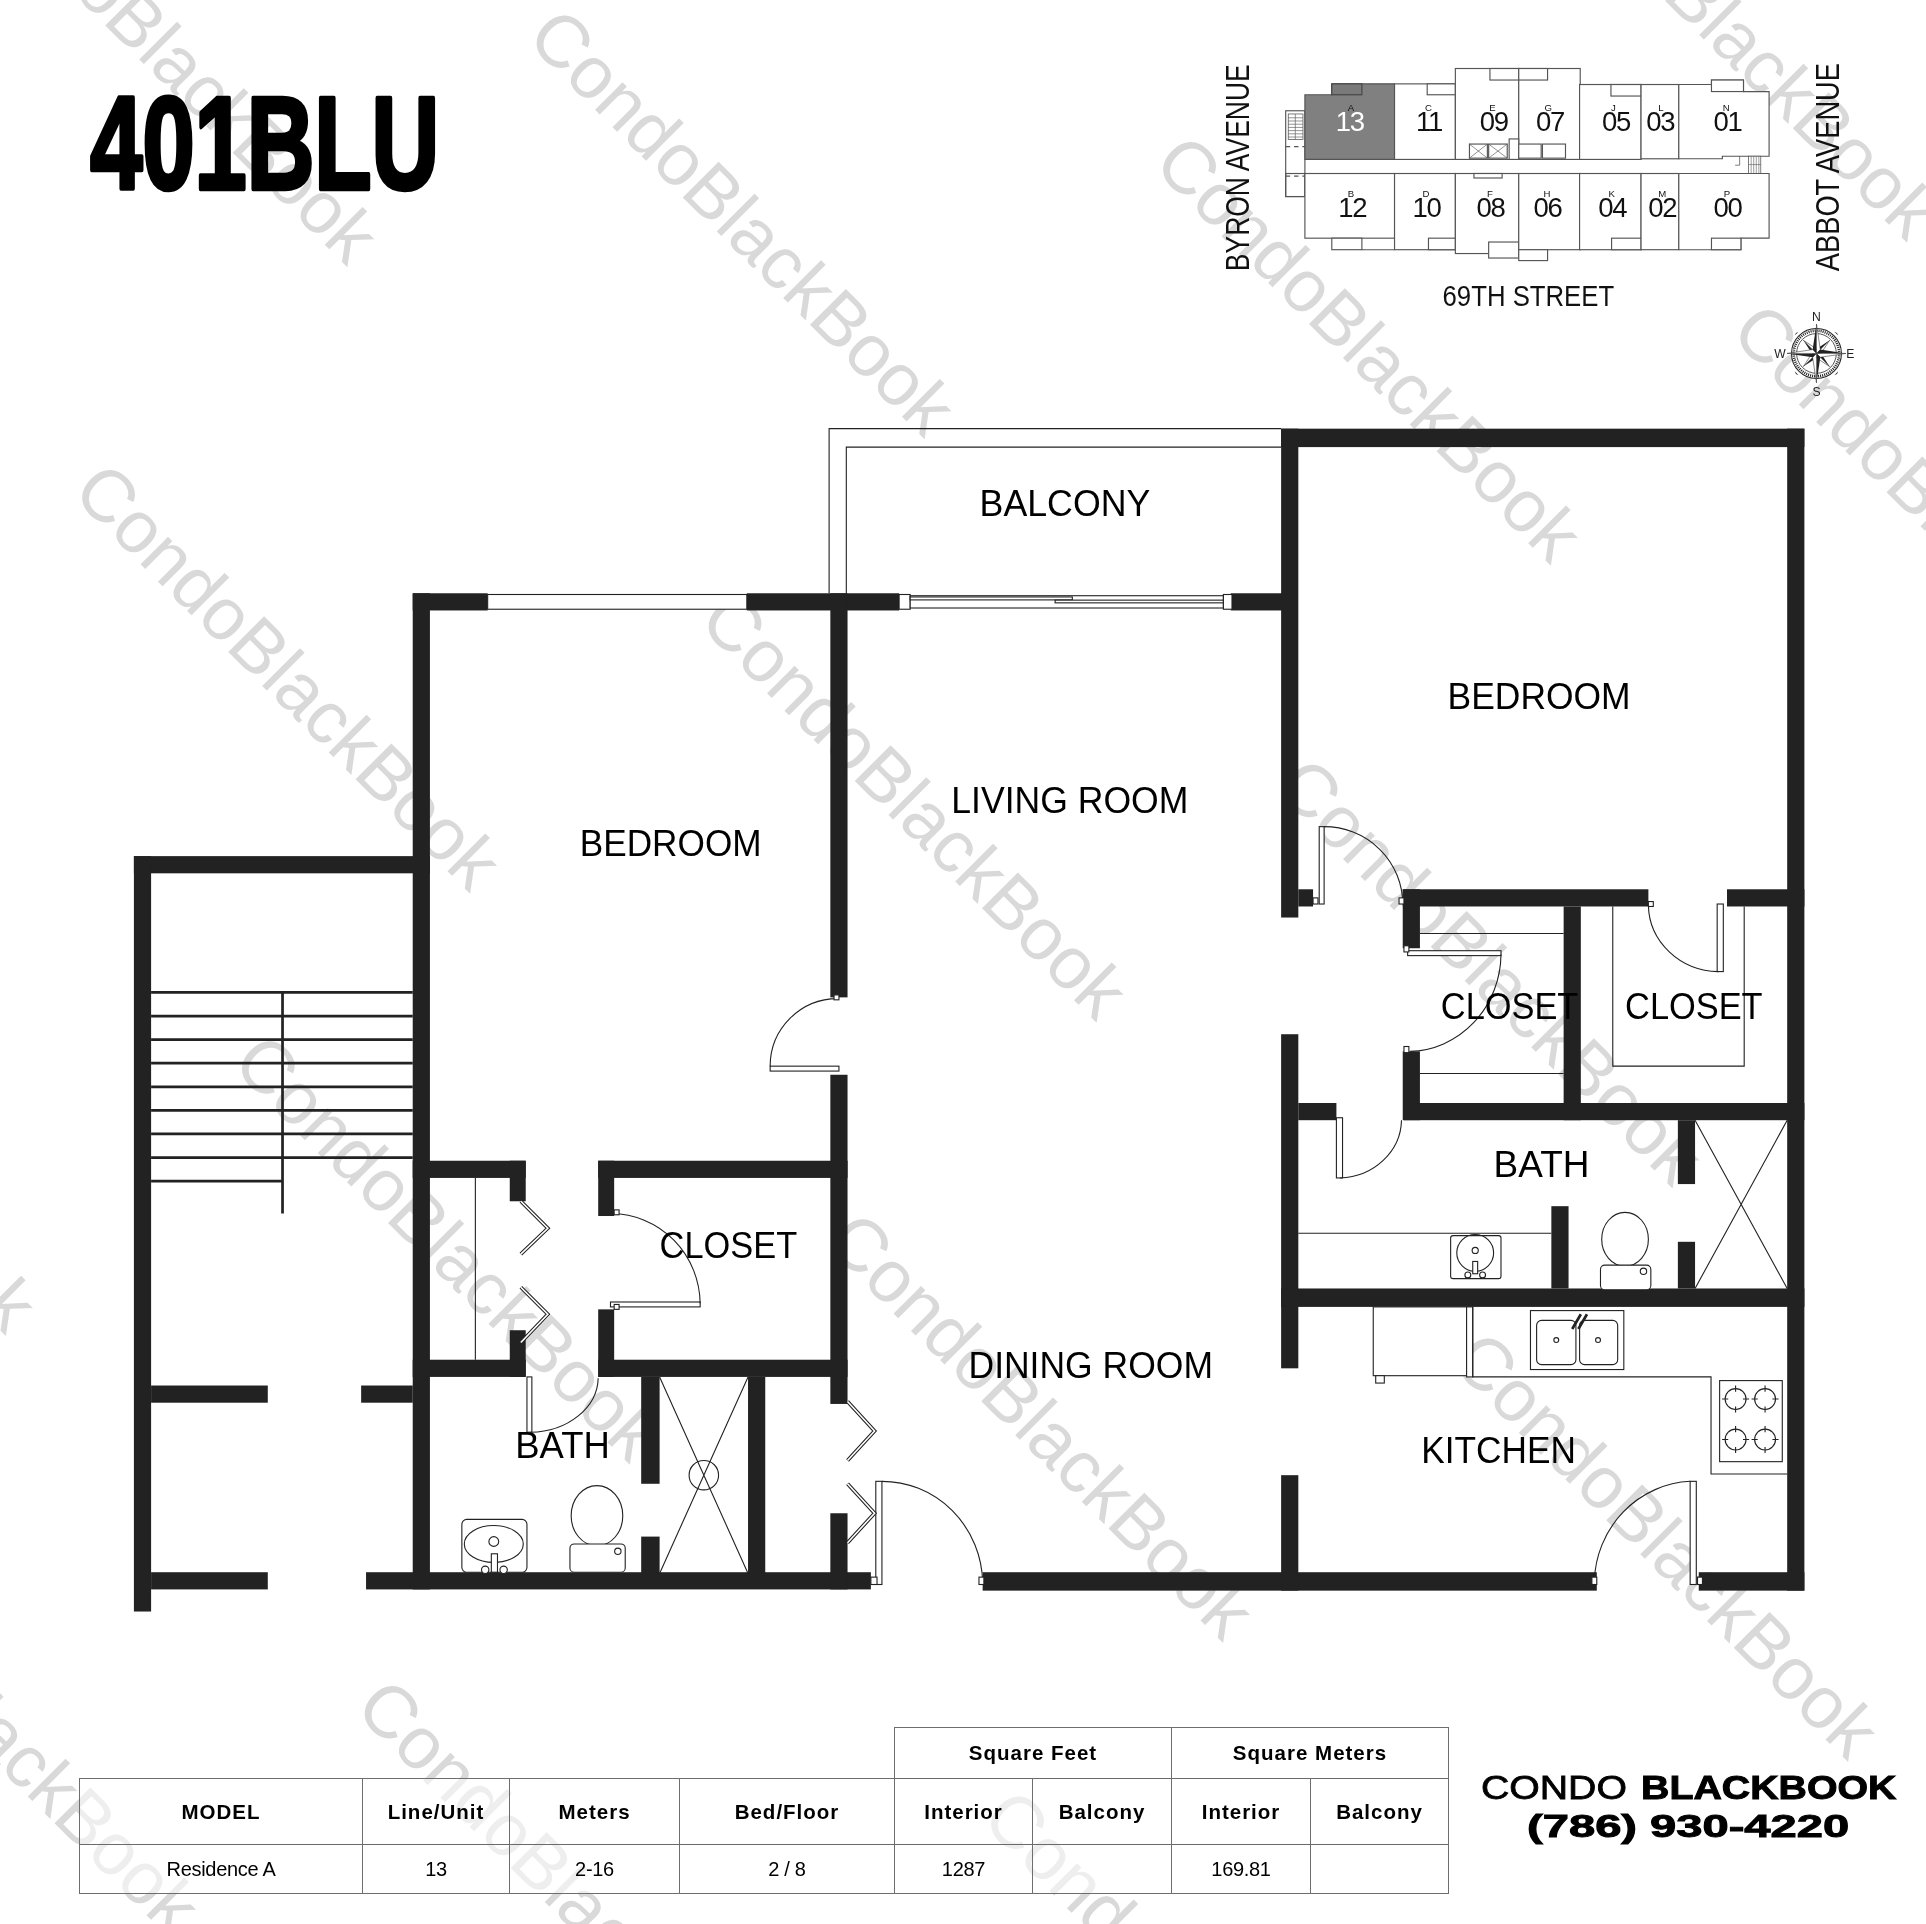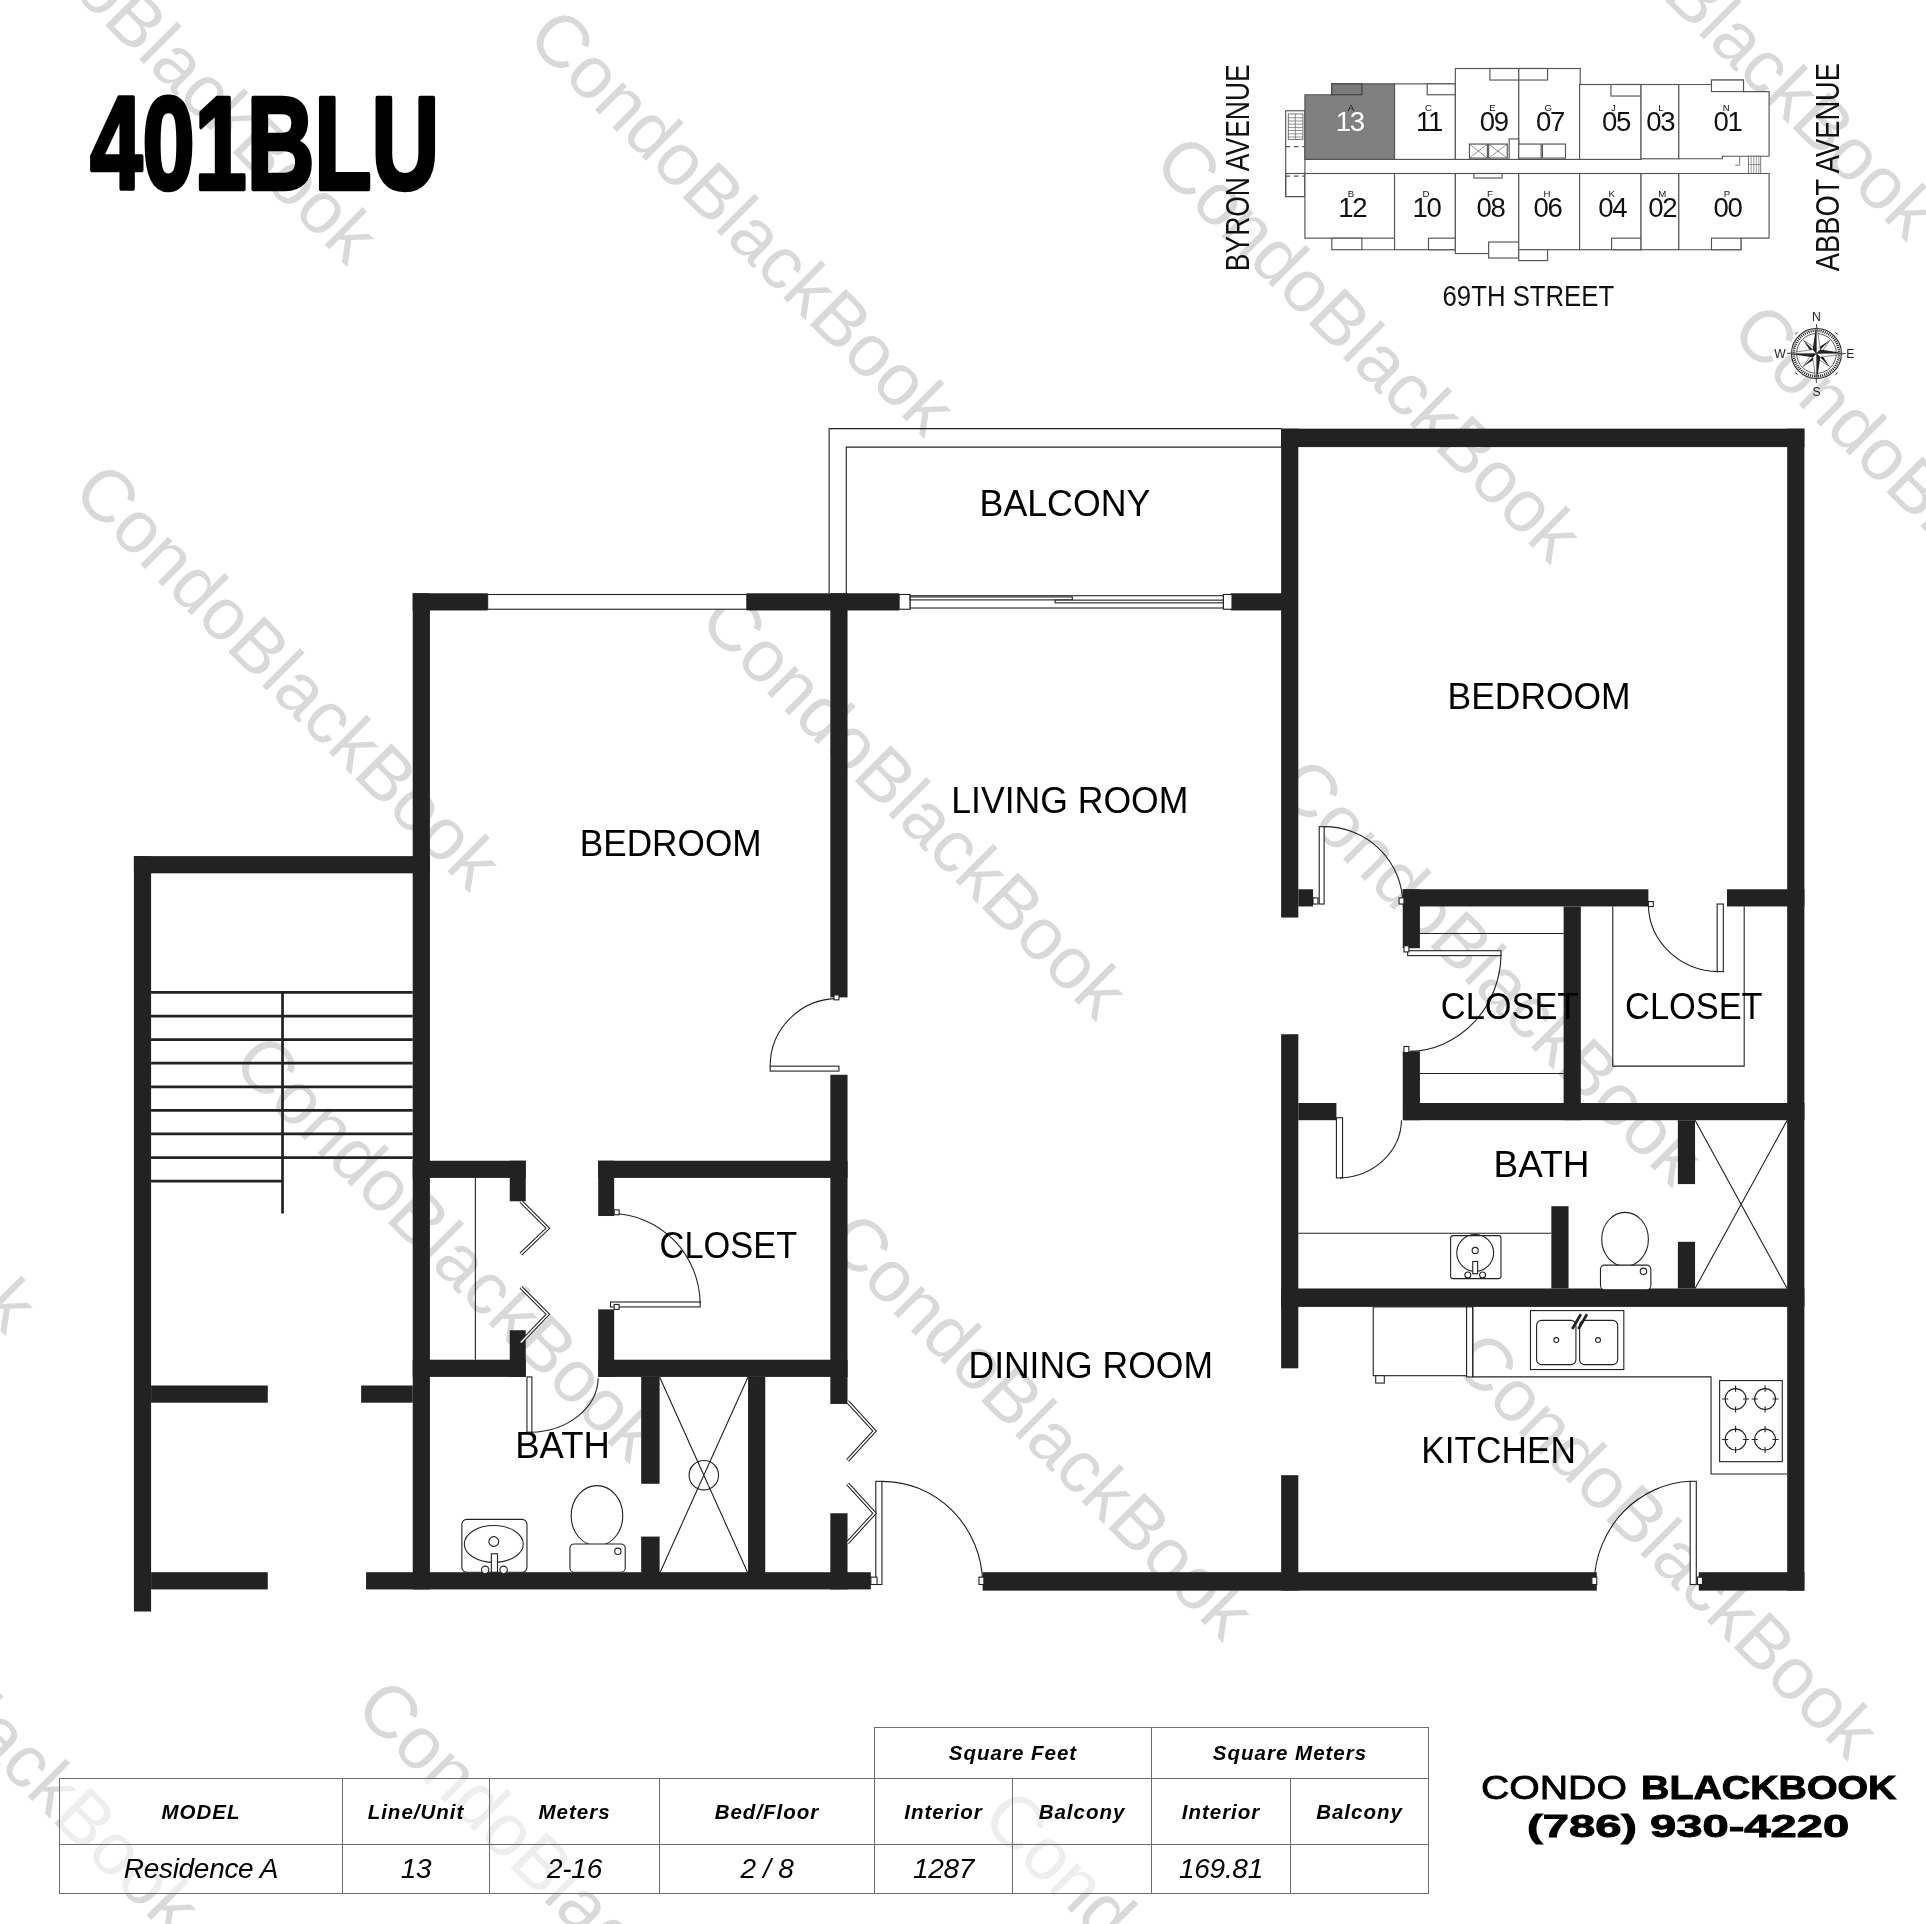--- a/index.html
+++ b/index.html
@@ -15,49 +15,48 @@
       position: absolute;
       left: 0;
       top: 0;
       width: 1926px;
       height: 1924px;
     }
     .wm text { font-family: "Liberation Sans", sans-serif; }
     .lbl { font-family: "Liberation Sans", sans-serif; }
     #specs {
       position: absolute;
-      left: 59px;
+      left: 79px;
       top: 1727px;
       border-collapse: collapse;
       table-layout: fixed;
       font-family: "Liberation Sans", sans-serif;
       color: #000;
       background: transparent;
-      font-style: italic;
     }
     #specs td, #specs th {
       border: 1.3px solid #6e6e6e;
       text-align: center;
       vertical-align: middle;
       padding: 0;
       overflow: hidden;
       white-space: nowrap;
     }
     #specs td.blank { border: none; background: transparent; }
     #specs tr.group { height: 51px; }
     #specs tr.head { height: 66px; }
     #specs tr.data { height: 49px; }
     #specs th {
       font-weight: bold;
       font-size: 20.5px;
       letter-spacing: 1px;
     }
     #specs tr.head th, #specs tr.group th { border-bottom: 1.9px solid #6a6a6a; background: rgba(255,255,255,0.55); }
     #specs td.val {
-      font-size: 28px;
+      font-size: 20px;
       font-weight: normal;
       letter-spacing: -0.3px;
       background: rgba(255,255,255,0.55);
     }
   </style>
 </head>
 <body>
 
 <div id="page">
 

